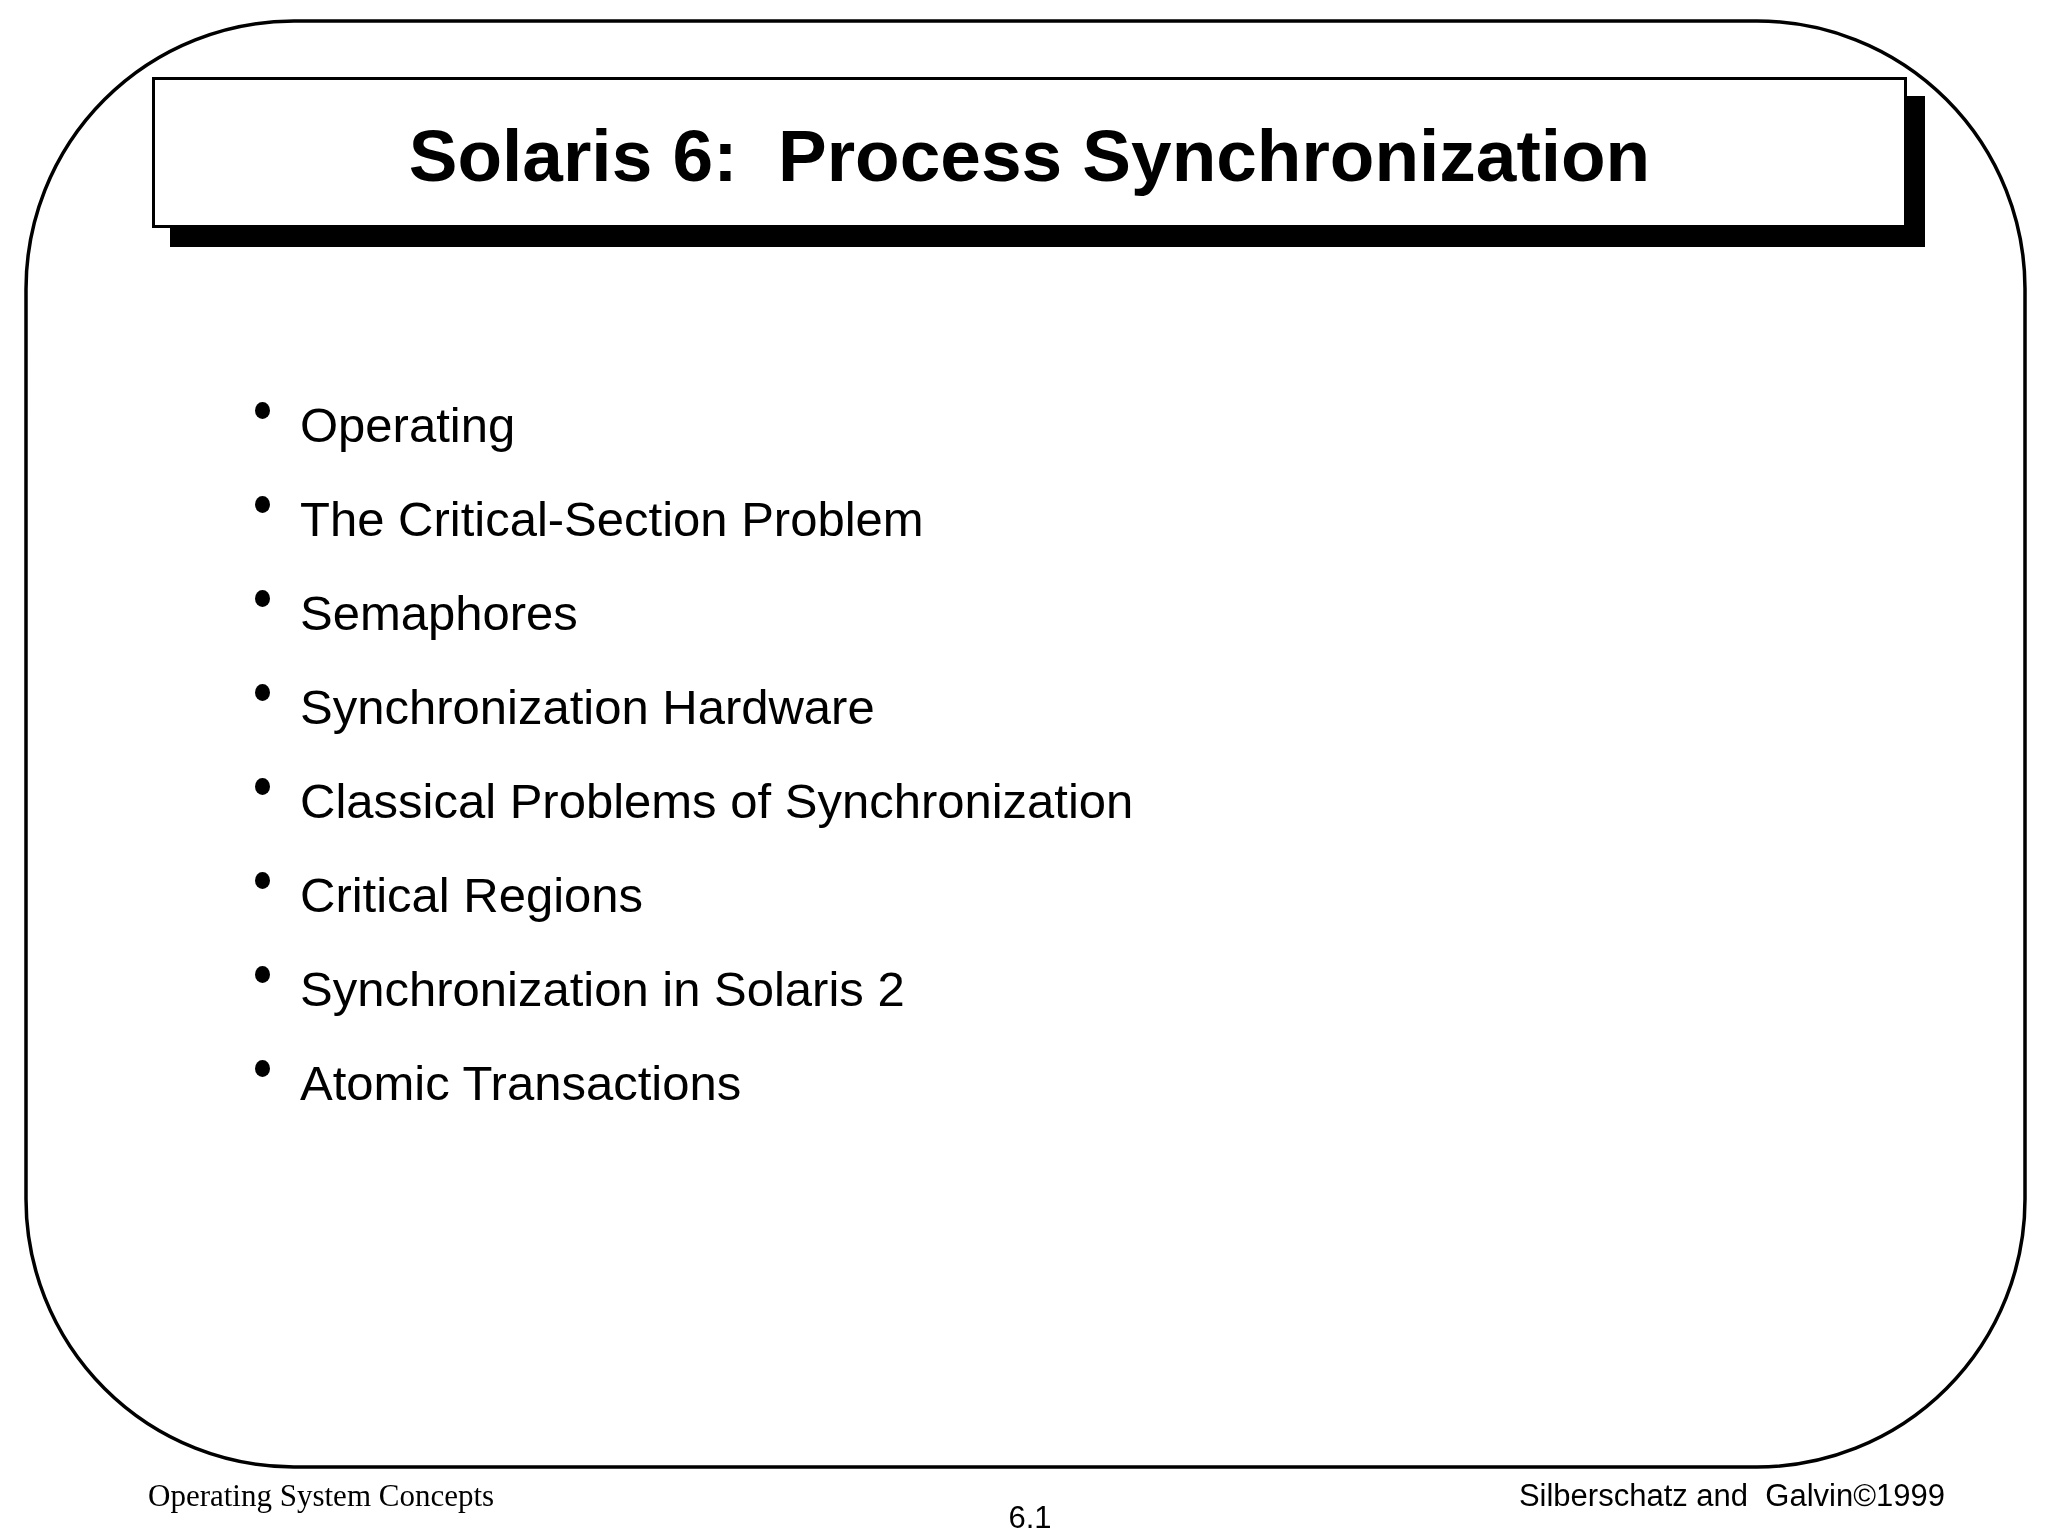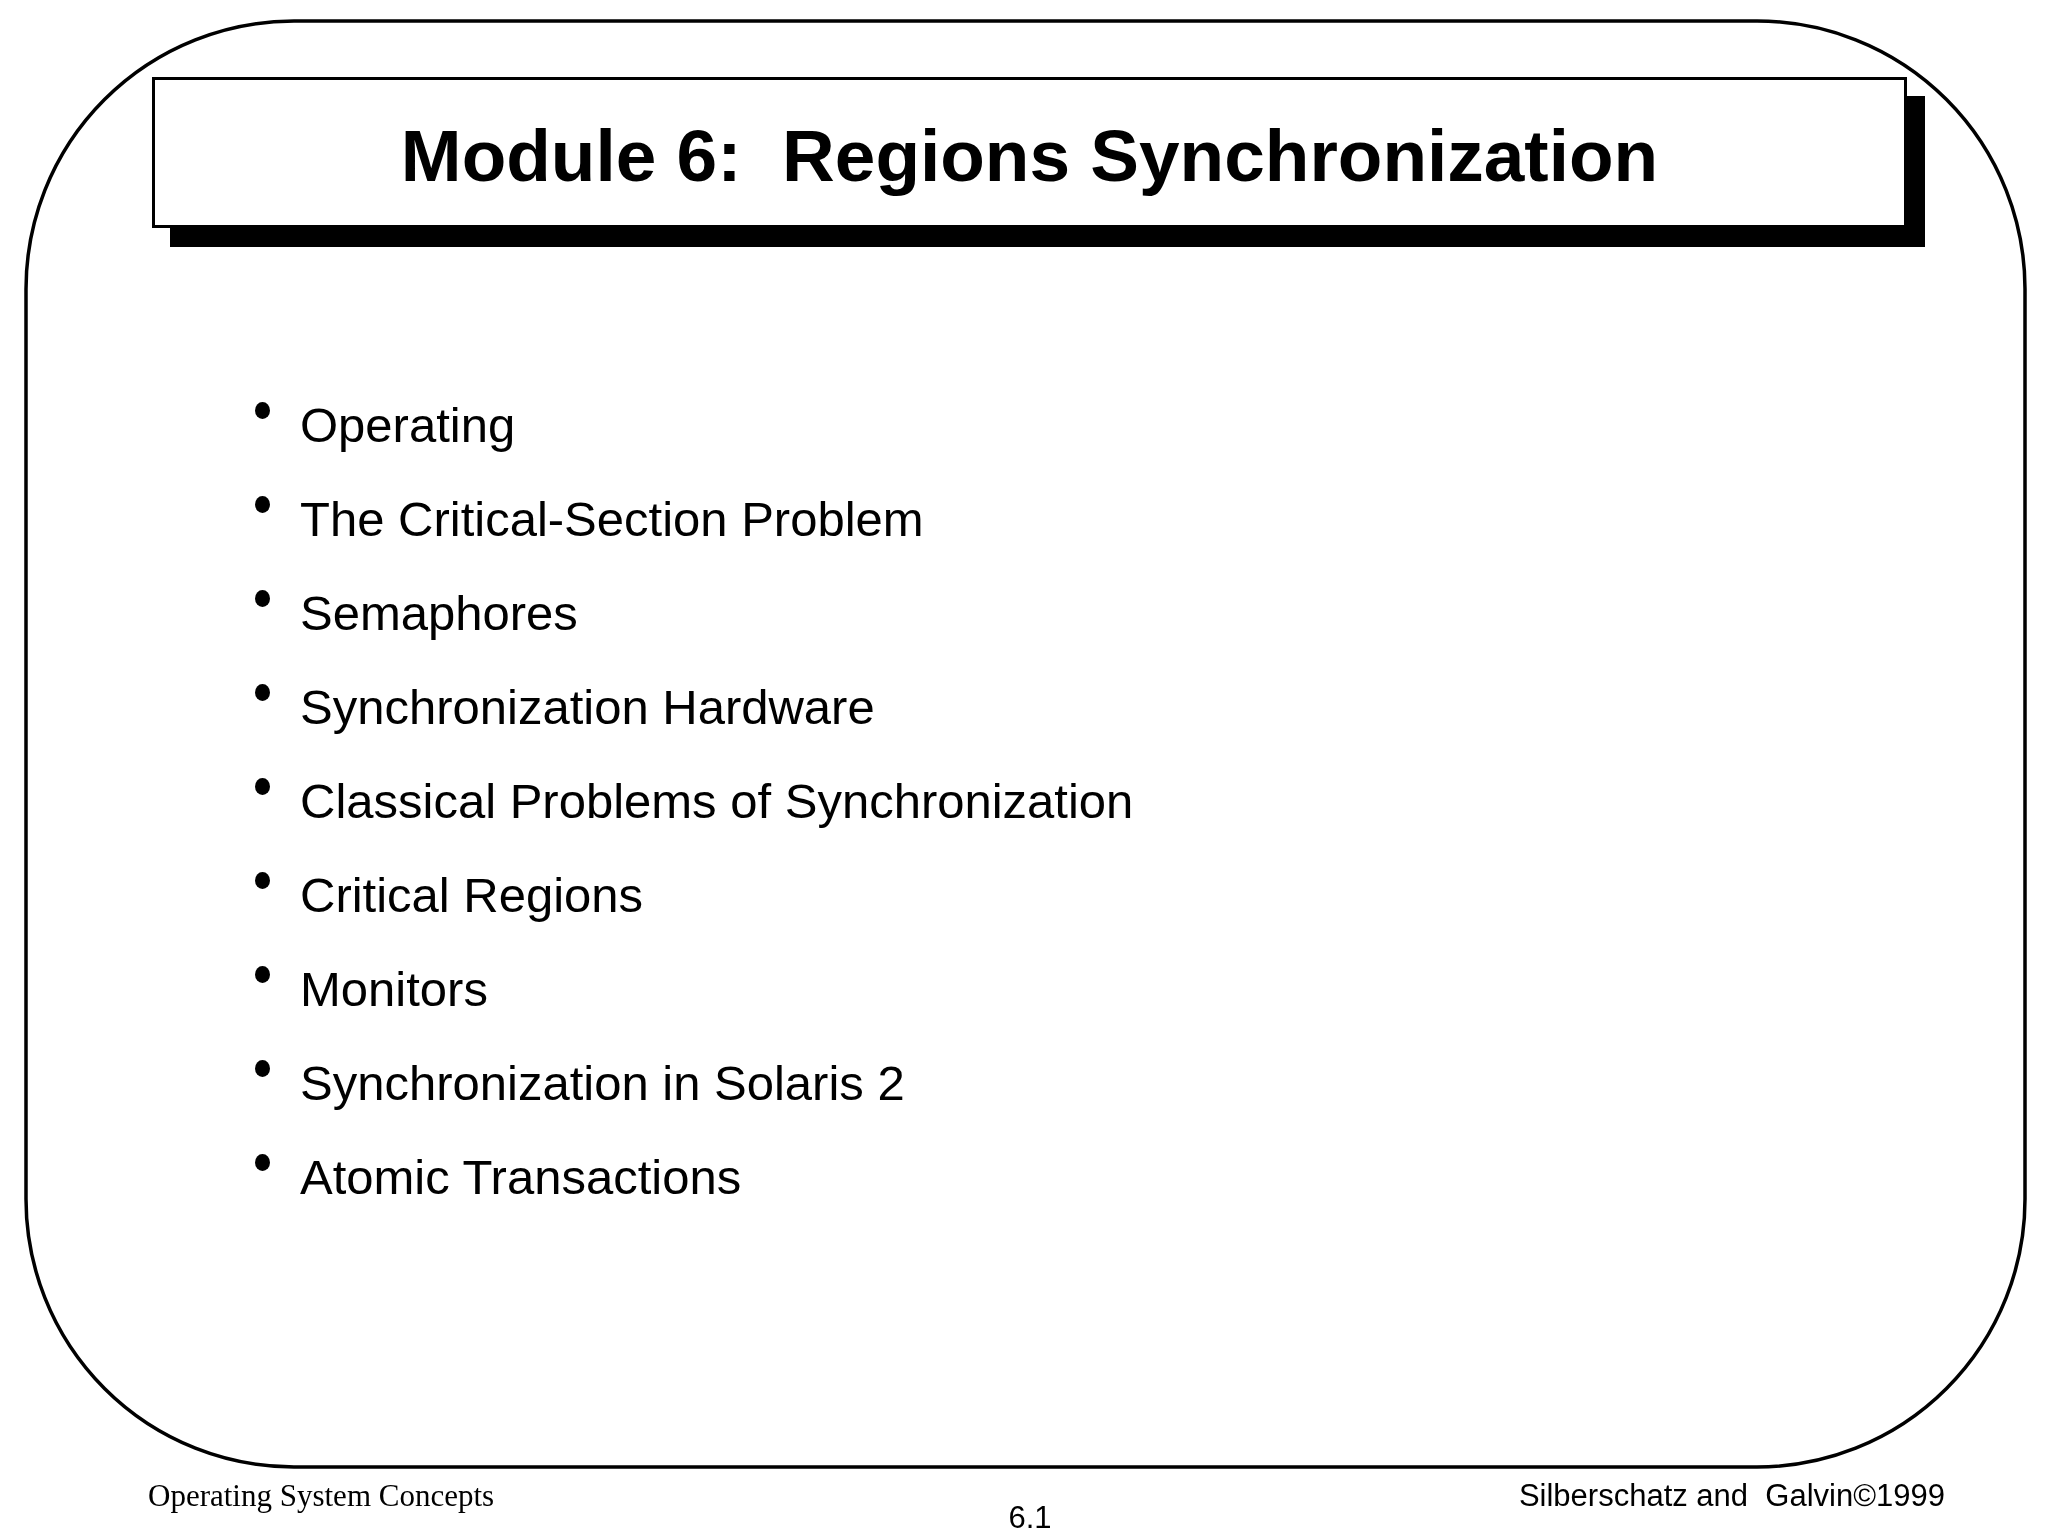--- a/index.html
+++ b/index.html
@@ -139,21 +139,21 @@
 
 <div id="slide">
 
   <svg id="frame-svg" viewBox="0 0 2048 1536" xmlns="http://www.w3.org/2000/svg">
     <rect x="26" y="21" width="1999" height="1446" rx="268" ry="268" fill="none" stroke="#000000" stroke-width="3.5"></rect>
   </svg>
 
   <div id="title-block">
     <div id="title-shadow"></div>
     <div id="title-box">
-      <span id="title-text">Module 6:  Regions Synchronization</span>
+      <span id="title-text">Solaris 6:  Process Synchronization</span>
     </div>
   </div>
 
   <div id="bullet-list">
 
     <div class="bullet-row">
       <span class="bullet-dot">
           <i></i>
         </span>
       <span class="bullet-label">Operating</span>
@@ -187,26 +187,20 @@
       <span class="bullet-label">Classical Problems of Synchronization</span>
     </div>
 
     <div class="bullet-row">
       <span class="bullet-dot">
           <i></i>
         </span>
       <span class="bullet-label">Critical Regions</span>
     </div>
 
-    <div class="bullet-row">
-      <span class="bullet-dot">
-          <i></i>
-        </span>
-      <span class="bullet-label">Monitors</span>
-    </div>
 
     <div class="bullet-row">
       <span class="bullet-dot">
           <i></i>
         </span>
       <span class="bullet-label">Synchronization in Solaris 2</span>
     </div>
 
     <div class="bullet-row">
       <span class="bullet-dot">

